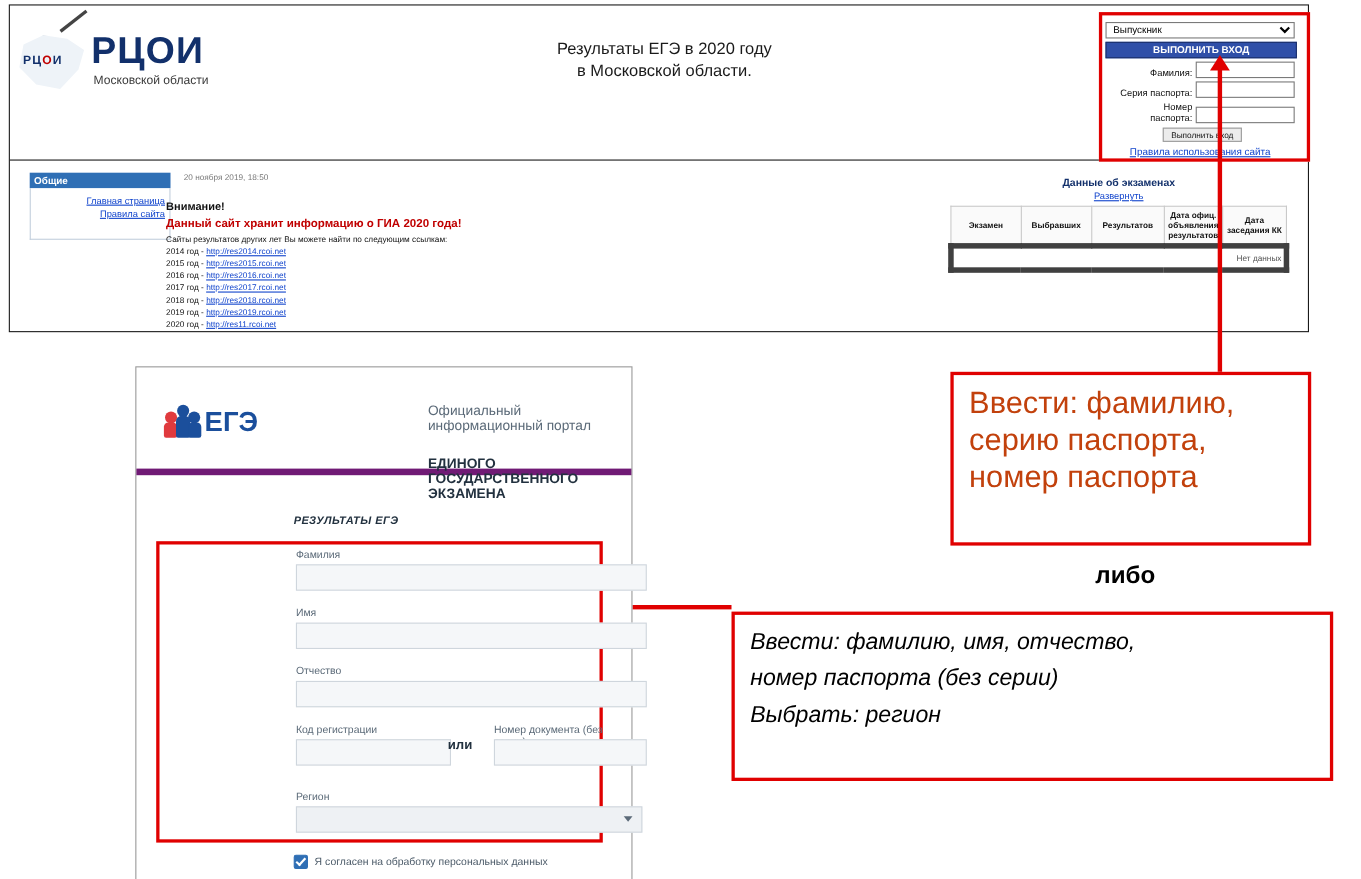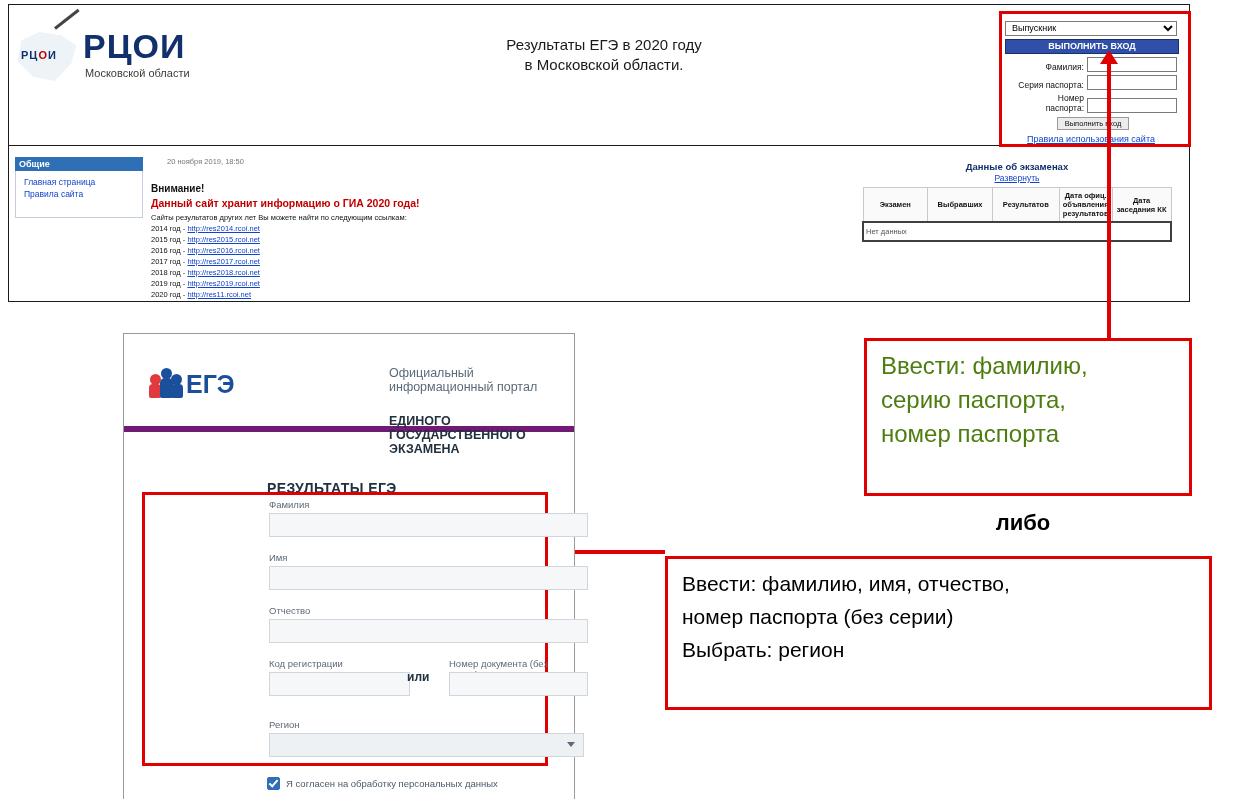--- a/index.html
+++ b/index.html
@@ -55,71 +55,71 @@
   .linput{width:84px;height:11px;border:1px solid #7a7a7a;background:#fff;}
   #login-btn2{
     margin-top:4px;margin-left:52px;width:70px;height:11px;border:1px solid #9a9a9a;background:#ececec;
     font-size:7.5px;text-align:center;line-height:11px;color:#111;
   }
   #login-rules{
     margin-top:4px;width:172px;text-align:center;font-size:9px;color:#1144cc;text-decoration:underline;
   }
 
   
-  #sidebar{position:absolute;left:6px;top:152px;width:128px;}
+  #sidebar{position:absolute;left:18px;top:152px;width:128px;}
   #sidebar .head{background:#2f6fb5;color:#fff;font-size:9px;font-weight:bold;padding:2px 4px;}
   #sidebar .body{border:1px solid #c3cfdd;border-top:none;padding:4px 4px 8px 4px;height:34px;}
-  #sidebar a{display:block;font-size:8.5px;color:#1144cc;margin:2px 0 2px 4px;}
+  #sidebar a{display:block;font-size:8.5px;color:#1144cc;text-decoration:underline;margin:2px 0 2px 4px;text-align:right;}
 
   #news{position:absolute;left:142px;top:152px;width:420px;}
   #news .date{font-size:7.5px;color:#777;margin-left:16px;}
   #news .attn{font-size:10px;font-weight:bold;color:#111;margin-top:17px;}
   #news .warn{font-size:10.5px;font-weight:bold;color:#c00000;margin-top:3px;}
   #news .p{font-size:7.5px;color:#111;margin-top:4px;}
   #news .link-row{font-size:7.5px;color:#111;margin-top:2px;}
   #news .link-row a{color:#1144cc;text-decoration:underline;}
 
   
   #exams{position:absolute;left:853px;top:156px;width:310px;}
   #exams .t1{font-size:9.5px;font-weight:bold;color:#12306b;text-align:center;}
   #exams .t2{font-size:8.5px;color:#1144cc;text-decoration:underline;text-align:center;margin-top:1px;}
   #exams table{border-collapse:collapse;width:310px;margin-top:4px;background:#fff;}
   #exams th{
     border:1px solid #c9c9c9;background:#fafafa;font-size:7.5px;font-weight:bold;color:#111;
     padding:3px 2px;text-align:center;vertical-align:middle;line-height:9px;
   }
-  #exams td{border:2px solid #404040;font-size:7.5px;color:#555;padding:4px 2px;text-align:left;margin-top:17px;}
+  #exams td{border:5px solid #404040;font-size:7.5px;color:#555;padding:4px 2px;text-align:right;margin-top:17px;}
 
   
   #arrow-v{position:absolute;left:1107px;top:56px;width:4px;height:288px;background:#e00000;}
   #arrow-v-head{
     position:absolute;left:1100px;top:50px;width:0;height:0;
     border-left:9px solid transparent;border-right:9px solid transparent;border-bottom:14px solid #e00000;
   }
 
   
   #callout1{
     position:absolute;left:864px;top:338px;width:322px;height:152px;
     border:3px solid #e00000;background:#fff;
   }
   #callout1 .txt{
-    padding:8px 12px 0 14px;font-size:24px;line-height:34px;color:#4d7c0f;
+    padding:8px 12px 0 14px;font-size:28px;line-height:34px;color:#c2410c;
   }
 
   #либо{
     position:absolute;left:963px;top:510px;width:120px;text-align:center;
     font-size:22px;font-weight:bold;color:#000;
   }
 
   
   #callout2{
     position:absolute;left:665px;top:556px;width:541px;height:148px;
     border:3px solid #e00000;background:#fff;
   }
-  #callout2 .txt{padding:8px 10px 0 14px;font-size:21px;line-height:33px;color:#000;}
+  #callout2 .txt{padding:8px 10px 0 14px;font-size:21px;line-height:33px;color:#000;font-style:italic;}
 
   
   #arrow-h{position:absolute;left:340px;top:550px;width:325px;height:4px;background:#e00000;}
   #arrow-h-head{
     position:absolute;left:328px;top:543px;width:0;height:0;
     border-top:9px solid transparent;border-bottom:9px solid transparent;border-right:14px solid #e00000;
   }
 
   
   #ege-card{
@@ -134,21 +134,21 @@
   #ege-logo .c1{position:absolute;left:2px;top:8px;width:11px;height:11px;border-radius:50%;background:#e03a3e;}
   #ege-logo .c2{position:absolute;left:13px;top:2px;width:11px;height:11px;border-radius:50%;background:#1b4f9c;}
   #ege-logo .c3{position:absolute;left:23px;top:8px;width:11px;height:11px;border-radius:50%;background:#1b4f9c;}
   #ege-logo .b1{position:absolute;left:1px;top:18px;width:12px;height:14px;border-radius:4px 4px 2px 2px;background:#e03a3e;}
   #ege-logo .b2{position:absolute;left:12px;top:12px;width:13px;height:20px;border-radius:5px 5px 2px 2px;background:#1b4f9c;}
   #ege-logo .b3{position:absolute;left:23px;top:18px;width:12px;height:14px;border-radius:4px 4px 2px 2px;background:#1b4f9c;}
   #ege-logo .word{position:absolute;left:38px;top:6px;font-size:25px;font-weight:bold;color:#1b4f9c;letter-spacing:0px;}
   #ege-head .l1{position:absolute;left:265px;top:32px;font-size:12.5px;color:#5b6a78;}
   #ege-head .l2{position:absolute;left:265px;top:36px;font-size:12.5px;font-weight:bold;color:#22313f;margin-top:44px;}
 
-  #ege-title{position:absolute;left:143px;top:146px;font-size:14px;font-weight:bold;color:#22313f;letter-spacing:.4px;}
+  #ege-title{position:absolute;left:143px;top:134px;font-size:10px;font-weight:bold;color:#22313f;letter-spacing:.4px;font-style:italic;}
 
   #form-hl{
     position:absolute;left:18px;top:158px;width:400px;height:268px;
     border:3px solid #e00000;
   }
 
   .fld-label{position:absolute;font-size:9.5px;color:#5b6a78;}
   .fld-input{position:absolute;height:20px;border:1px solid #cfd6dd;background:#f5f7f9;}
   #или{position:absolute;left:283px;top:336px;font-size:12px;font-weight:bold;color:#22313f;}
 

